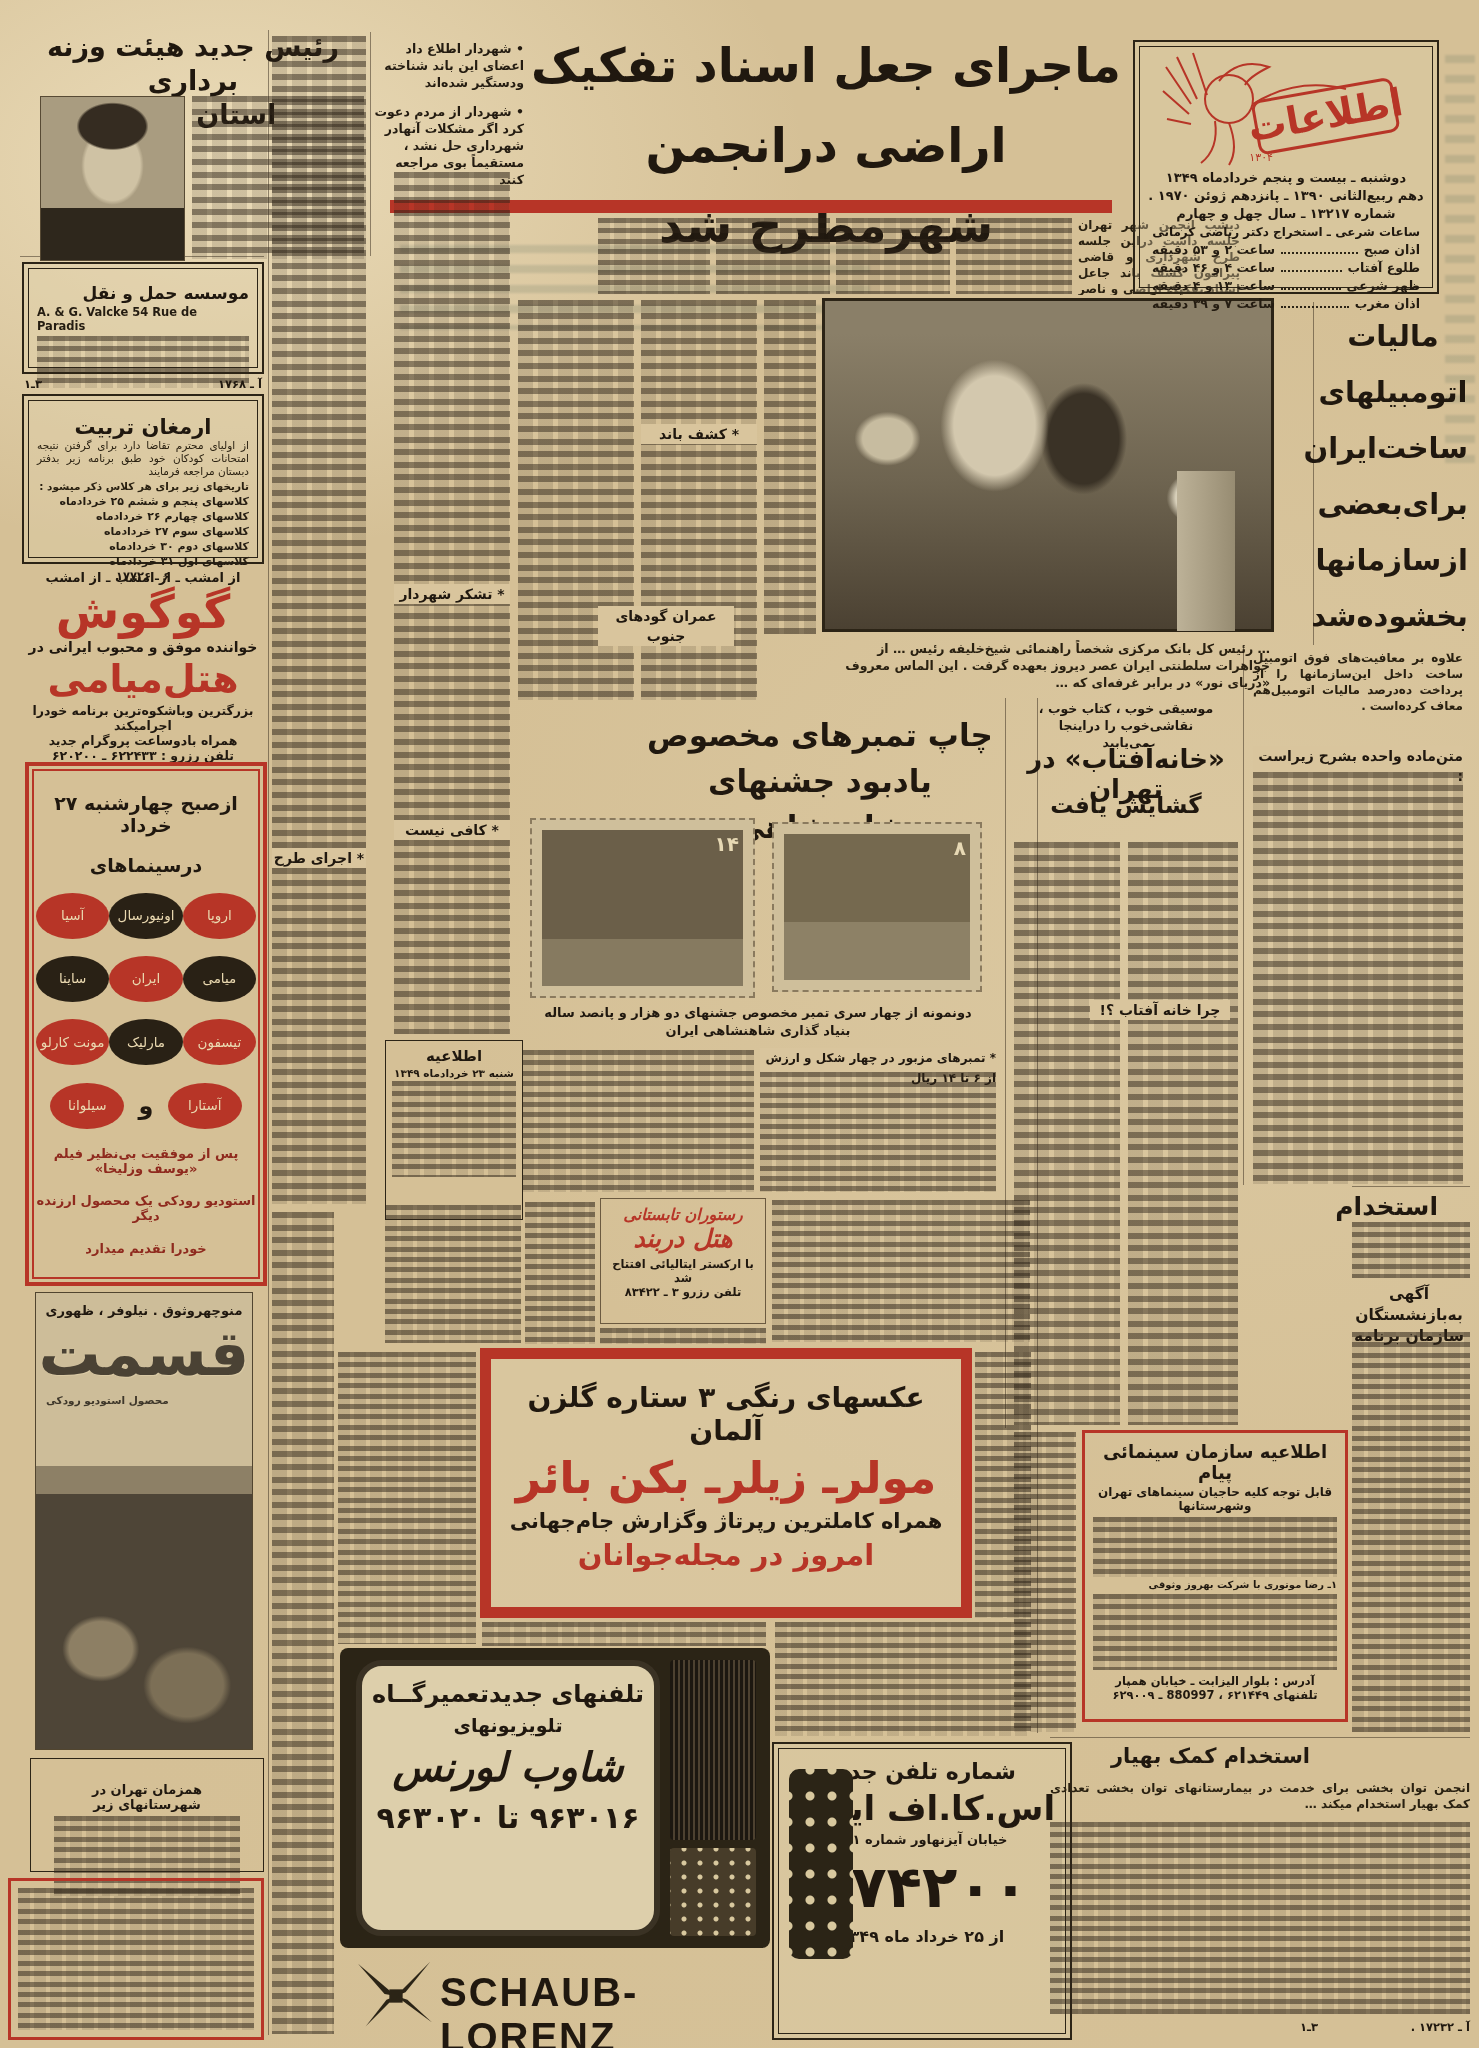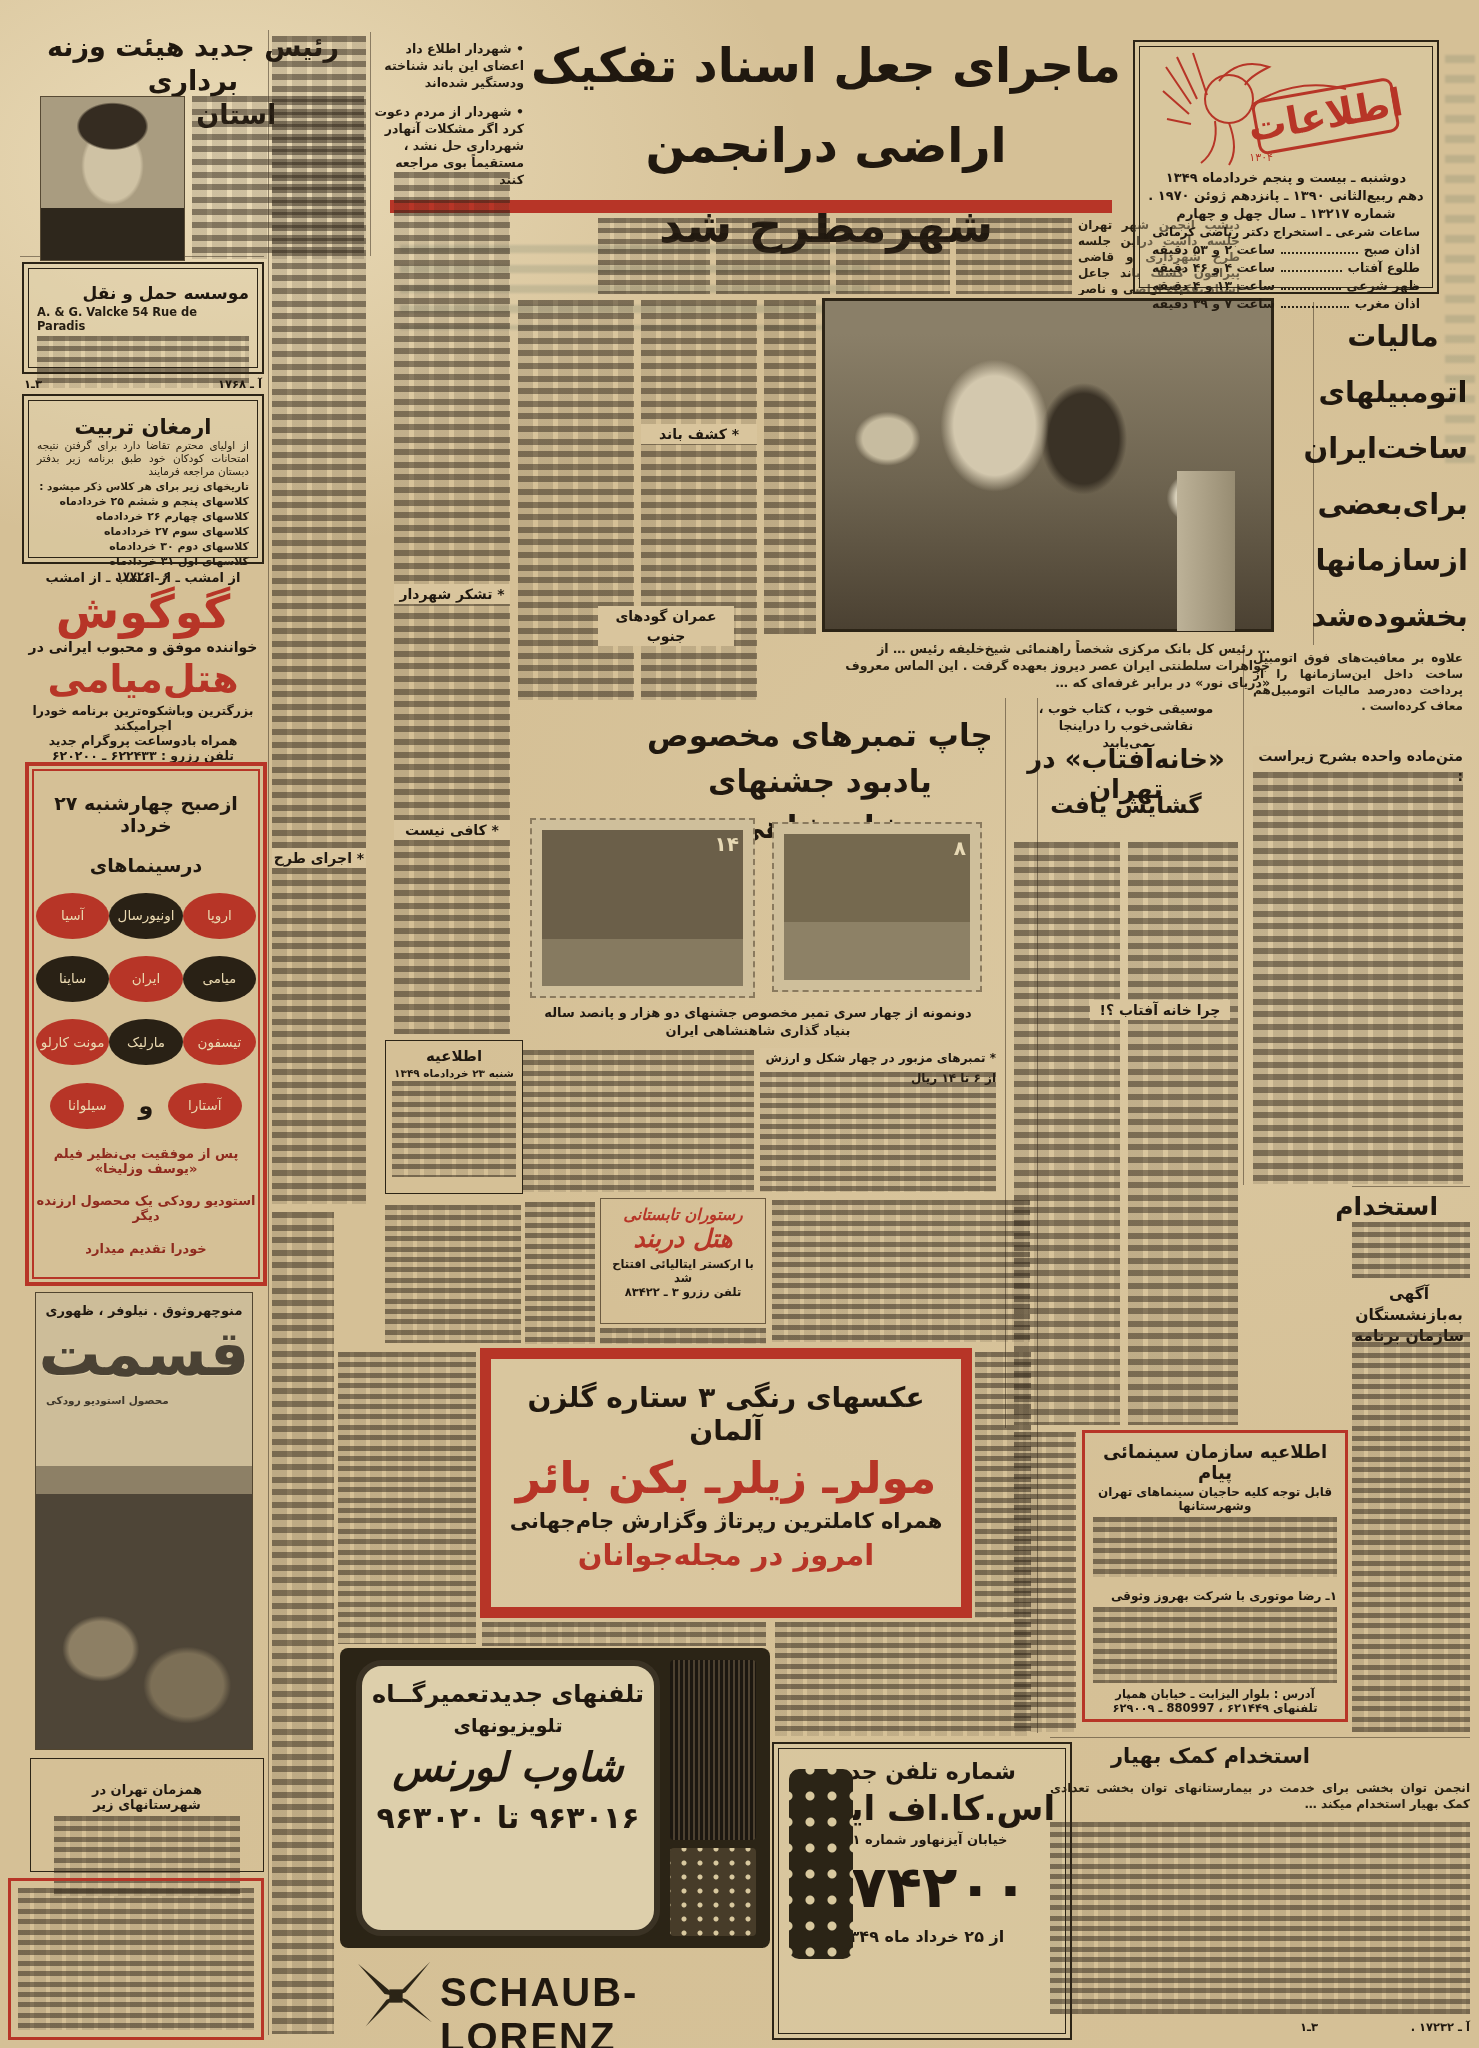--- a/index.html
+++ b/index.html
@@ -211,21 +211,21 @@
     </div>
   </div>
   <div class="abs hd c" style="left:522px;top:1004px;width:472px;font-size:13px;line-height:18px">
     <div>دونمونه از چهار سری تمبر مخصوص جشنهای دو هزار و پانصد ساله</div>
     <div>بنیاد گذاری شاهنشاهی ایران</div>
   </div>
   <div class="abs mini" style="left:760px;top:1048px;width:236px;font-size:12px;text-align:right">* تمبرهای مزبور در چهار شکل و ارزش از ۶ تا ۱۴ ریال</div>
   <div class="abs fx-sm" style="left:522px;top:1050px;width:232px;height:142px"></div>
   <div class="abs fx-sm" style="left:760px;top:1072px;width:236px;height:120px"></div>
 
-  <div class="abs b1" style="left:385px;top:1040px;width:138px;height:154px;padding:6px">
+  <div class="abs b1" style="left:385px;top:1040px;width:138px;height:180px;padding:6px">
     <div class="hd c" style="font-size:15px">اطلاعیه</div>
     <div class="hd c" style="font-size:10.5px;margin:2px 0">شنبه ۲۳ خردادماه ۱۳۴۹</div>
     <div class="fx-sm" style="height:96px"></div>
   </div>
   <div class="abs b1 c" style="left:600px;top:1198px;width:166px;height:126px;padding:6px;border-color:#6b5a40">
     <div class="hd red" style="font-size:16px;font-style:italic;color:#b73527">رستوران تابستانی</div>
     <div class="hd red" style="font-size:25px;font-style:italic;color:#b73527">هتل دربند</div>
     <div class="hd" style="font-size:11.5px;margin-top:4px">با ارکستر ایتالیائی افتتاح شد</div>
     <div class="hd" style="font-size:11.5px">تلفن رزرو ۳ ـ ۸۳۴۲۲</div>
   </div>
@@ -355,21 +355,21 @@
     <div>آگهی به‌بازنشستگان</div>
     <div>سازمان برنامه</div>
   </div>
   <div class="abs fx-sm" style="left:1352px;top:1332px;width:118px;height:400px"></div>
 
   <div class="abs" style="left:1082px;top:1430px;width:266px;height:292px;border:3px solid #b73527;padding:8px">
     <div class="hd c" style="font-size:18px">اطلاعیه سازمان سینمائی پیام</div>
     <div class="hd c" style="font-size:12px;margin-top:2px">قابل توجه کلیه حاجیان سینماهای تهران</div>
     <div class="hd c" style="font-size:12px">وشهرستانها</div>
     <div class="fx-sm" style="height:60px;margin-top:4px"></div>
-    <div class="hd" style="font-size:12px;margin-top:12px">۱ـ رضا موتوری با شرکت بهروز وثوقی</div>
+    <div class="hd" style="font-size:10px;margin-top:2px">۱ـ رضا موتوری با شرکت بهروز وثوقی</div>
     <div class="fx-sm" style="height:76px;margin-top:4px"></div>
     <div class="hd c" style="font-size:11.5px;margin-top:4px">آدرس : بلوار الیزابت ـ خیابان همپار</div>
     <div class="hd c" style="font-size:11.5px">تلفنهای ۶۲۱۴۴۹ ، 880997 ـ ۶۲۹۰۰۹</div>
   </div>
   <div class="abs fx-sm" style="left:1014px;top:1432px;width:62px;height:300px"></div>
 
   <div class="abs hd" style="left:1060px;top:1744px;width:250px;font-size:21px">استخدام کمک بهیار</div>
   <div class="abs smalltxt" style="left:1050px;top:1780px;width:420px;height:36px;overflow:hidden;font-weight:bold">انجمن توان بخشی برای خدمت در بیمارستانهای توان بخشی تعدادی کمک بهیار استخدام میکند …</div>
   <div class="abs fx-sm" style="left:1050px;top:1822px;width:420px;height:192px"></div>
 

